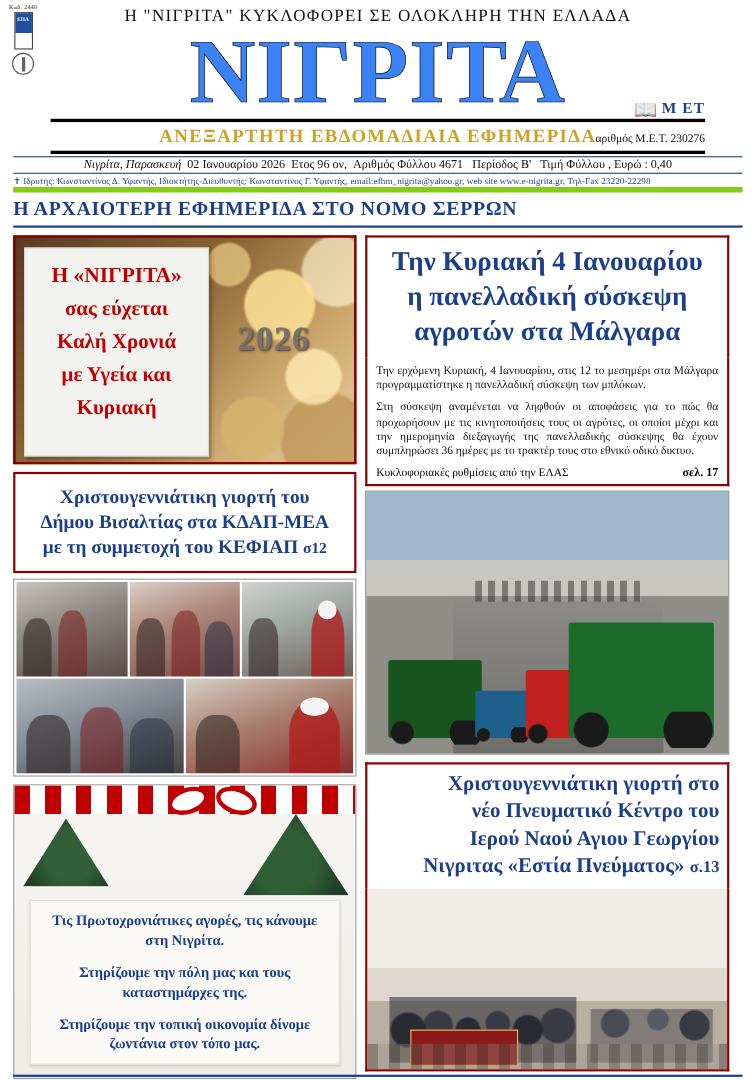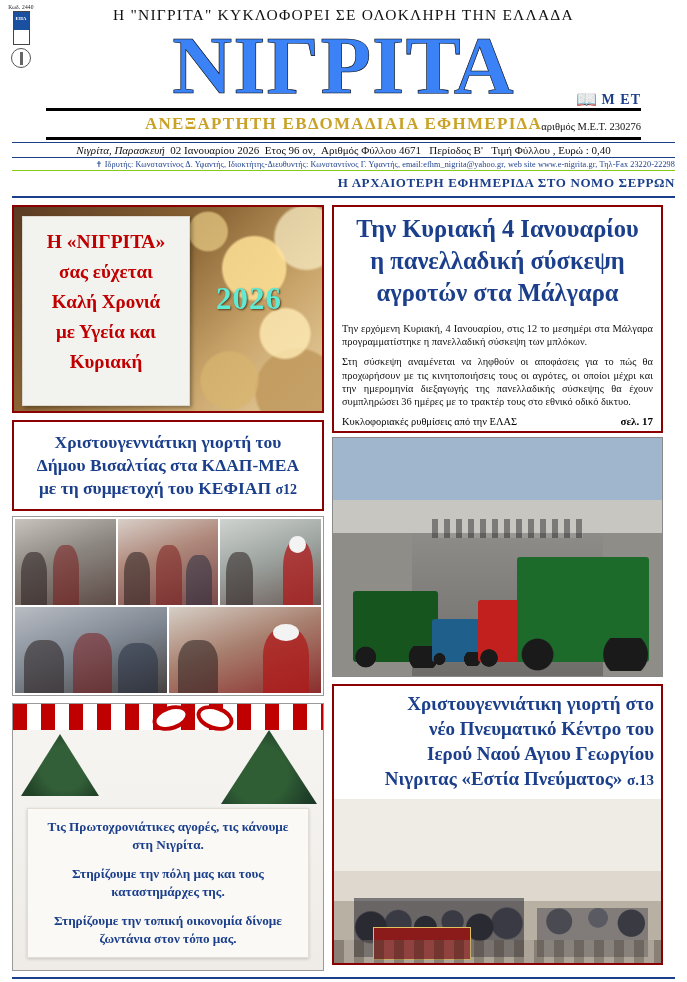--- a/index.html
+++ b/index.html
@@ -90,31 +90,31 @@
     border-top: 1px solid #1b3f8b;
     border-bottom: 1px solid #1b3f8b;
     padding: 1px 0;
     text-align: center;
     font-size: 11px;
     color: #111;
   }
   .info-line .it { font-style: italic; }
   .contact-line {
     margin: 0 12px;
-    text-align: right;
+    text-align: left;
     font-size: 8.2px;
     color: #1b3f8b;
     padding: 1px 0 1px 0;
-    border-bottom: 1px solid #84cc16;
+    border-bottom: 5px solid #84cc16;
     letter-spacing: 0.1px;
   }
   .oldest-line {
     margin: 0 12px;
-    text-align: right;
-    font-size: 13px;
+    text-align: left;
+    font-size: 18px;
     font-weight: bold;
     color: #1b3f8b;
     padding: 4px 0 5px 0;
     border-bottom: 2px solid #1b3f8b;
     letter-spacing: 0.6px;
   }
 
   
   .content {
     display: flex;
@@ -140,21 +140,21 @@
       radial-gradient(circle at 63% 12%, rgba(230,200,130,.75) 0 7%, rgba(0,0,0,0) 8%),
       radial-gradient(circle at 95% 15%, rgba(250,240,200,.7) 0 9%, rgba(0,0,0,0) 10%),
       radial-gradient(circle at 70% 85%, rgba(215,180,110,.75) 0 10%, rgba(0,0,0,0) 11%),
       radial-gradient(circle at 92% 90%, rgba(190,150,90,.8) 0 12%, rgba(0,0,0,0) 13%),
       linear-gradient(135deg,#5a3a22 0%, #8a6434 40%, #c9a46a 70%, #e8d2a2 100%);
   }
   .greet-year {
     position: absolute; right: 40px; top: 74px;
     font-family: "Liberation Serif", serif;
     font-size: 31px; font-weight: bold;
-    color: #5eead4;
+    color: #737373;
     text-shadow: 1px 1px 2px #5b3b18;
     letter-spacing: 1px;
   }
   .greet-card {
     position: absolute; left: 8px; top: 9px;
     width: 168px; height: 190px;
     background: #f2f2ef;
     border: 1px solid #ddd9d0;
     box-shadow: 2px 2px 4px rgba(0,0,0,.35);
     padding: 10px 6px 0 6px;

